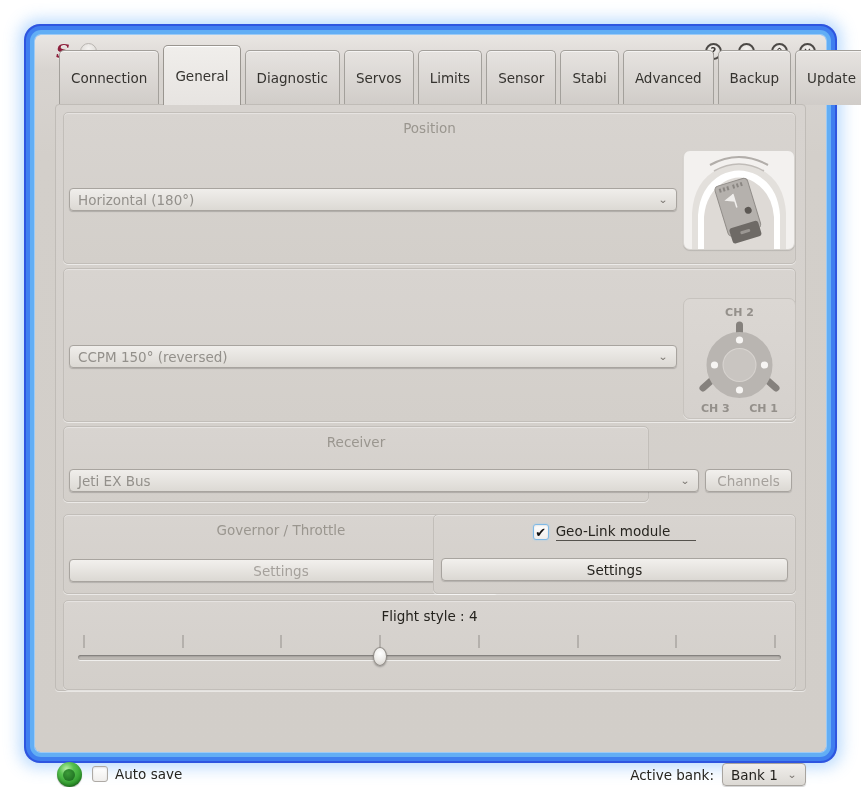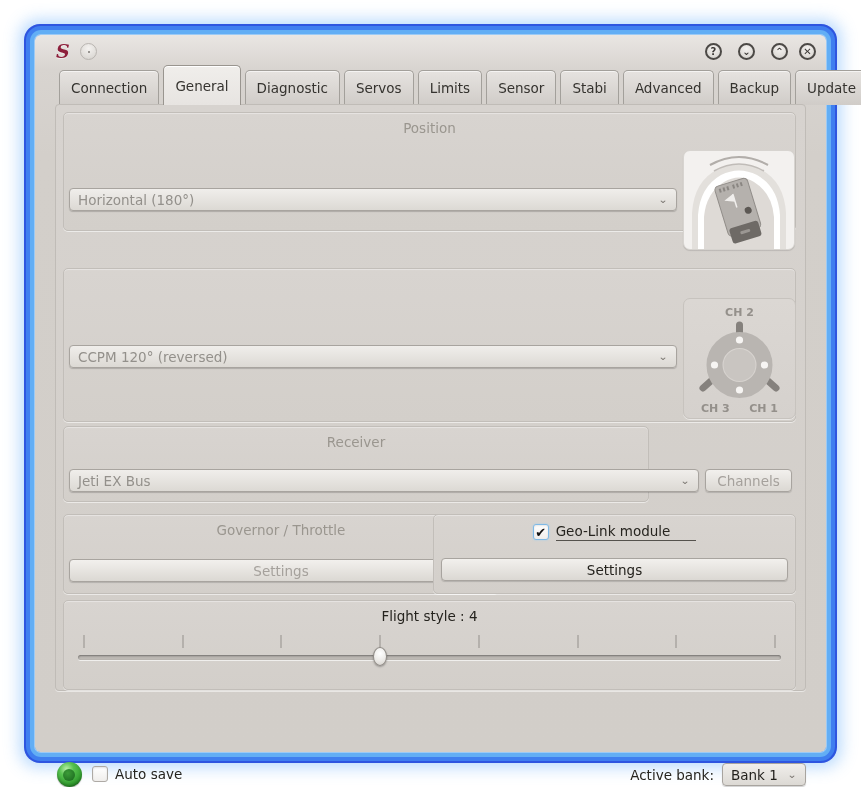--- a/index.html
+++ b/index.html
@@ -29,21 +29,21 @@
     position:absolute; top:8px; width:17px; height:17px; border-radius:50%;
     border:2px solid #4c4946; background:radial-gradient(circle at 50% 30%, #f4f2f0 0%, #dedbd7 70%, #cfccc8 100%);
     box-sizing:border-box; display:flex; align-items:center; justify-content:center;
     font-size:10px; font-weight:bold; color:#3c3936; line-height:1;
   }
   .tb-circle.plain { border:1px solid #b9b5b1; }
   .tb-dot { width:2px; height:2px; border-radius:50%; background:#7d7975; }
   
   .tabbar { position:absolute; left:24px; top:44px; right:24px; height:26px; display:flex; align-items:flex-end; }
   .tab {
-    height:22px; padding:6px 11px; margin-right:4px; display:flex; align-items:center;
+    height:22px; padding:16px 11px; margin-right:4px; display:flex; align-items:center;
     background:linear-gradient(#e6e3e0,#d0ccc8); border:1px solid #a3a09b; border-bottom:none;
     border-radius:5px 5px 0 0; color:#35332f; cursor:default; box-shadow:inset 0 1px 0 rgba(255,255,255,0.6);
   }
   .tab.active {
     height:27px; background:linear-gradient(#f0eeeb,#e7e4e1); border-color:#99958f;
     position:relative; z-index:3; box-shadow:inset 0 1px 0 #ffffff;
   }
   
   .frame {
     position:absolute; left:20px; top:69px; width:749px; height:585px;
@@ -170,21 +170,21 @@
     <div class="tab">
         <span>Backup</span>
       </div>
     <div class="tab">
         <span>Update</span>
       </div>
   </div>
 
   <div class="frame">
 
-    <div class="groupbox" style="left:7px; top:7px; width:733px; height:119px;">
+    <div class="groupbox" style="left:7px; top:7px; width:733px; height:152px;">
       <div class="grouptitle">Position</div>
       <div class="combo" style="left:5px; top:75px; width:608px;">
         <span>Horizontal (180°)</span>
         <span class="chev">⌄</span>
       </div>
       <div class="img-panel" style="left:619px; top:37px; width:110px; height:98px;">
         <svg width="110" height="98" viewBox="0 0 110 98">
           <path d="M8 98 L8 62 Q10 30 34 18 Q55 8 76 18 Q100 30 102 62 L102 98 Z" fill="#e3e0dc"></path>
           <path d="M14 98 L14 64 Q16 36 37 24 Q55 15 73 24 Q94 36 96 64 L96 98 Z" fill="#ffffff"></path>
           <path d="M20 98 L20 66 Q22 42 40 31 Q55 22 70 31 Q88 42 90 66 L90 98 Z" fill="#dedad6"></path>
@@ -205,21 +205,21 @@
             <path d="M44 46 l10 -4 l0 8 z" fill="#f0eeec"></path>
             <line x1="54" y1="42" x2="54" y2="56" stroke="#f0eeec" stroke-width="1.5"></line>
             <circle cx="64" cy="62" r="3.5" fill="#5c5854"></circle>
           </g>
         </svg>
       </div>
     </div>
 
     <div class="groupbox" style="left:7px; top:163px; width:733px; height:154px;">
       <div class="combo" style="left:5px; top:76px; width:608px;">
-        <span>CCPM 120° (reversed)</span>
+        <span>CCPM 150° (reversed)</span>
         <span class="chev">⌄</span>
       </div>
       <div class="swash-panel" style="left:619px; top:29px; width:111px; height:119px;">
         <svg width="111" height="119" viewBox="0 0 111 119">
           <text x="55.5" y="17" text-anchor="middle" font-size="11" font-weight="bold" fill="#94908b">CH 2</text>
           <line x1="55.5" y1="26" x2="55.5" y2="40" stroke="#85817d" stroke-width="7" stroke-linecap="round"></line>
           <line x1="28" y1="81" x2="19" y2="89" stroke="#85817d" stroke-width="7" stroke-linecap="round"></line>
           <line x1="83" y1="81" x2="92" y2="89" stroke="#85817d" stroke-width="7" stroke-linecap="round"></line>
           <circle cx="55.5" cy="66" r="25" fill="none" stroke="#b9b5b1" stroke-width="16"></circle>
           <circle cx="55.5" cy="66" r="16" fill="#c9c5c1"></circle>

